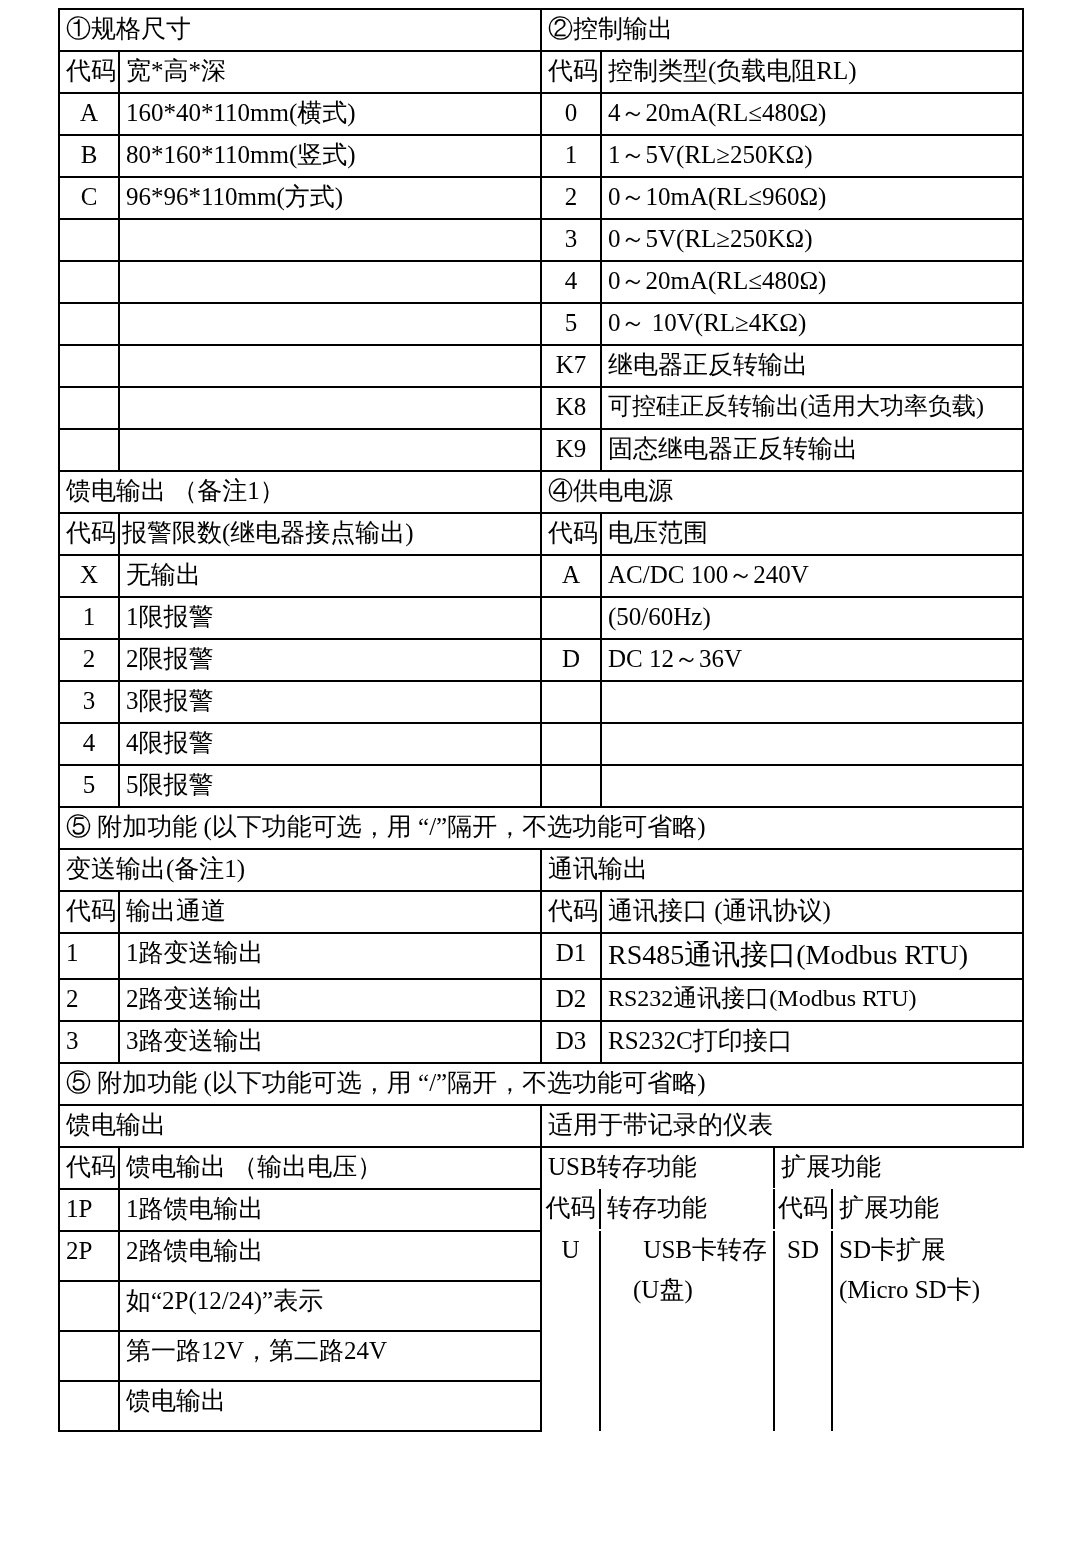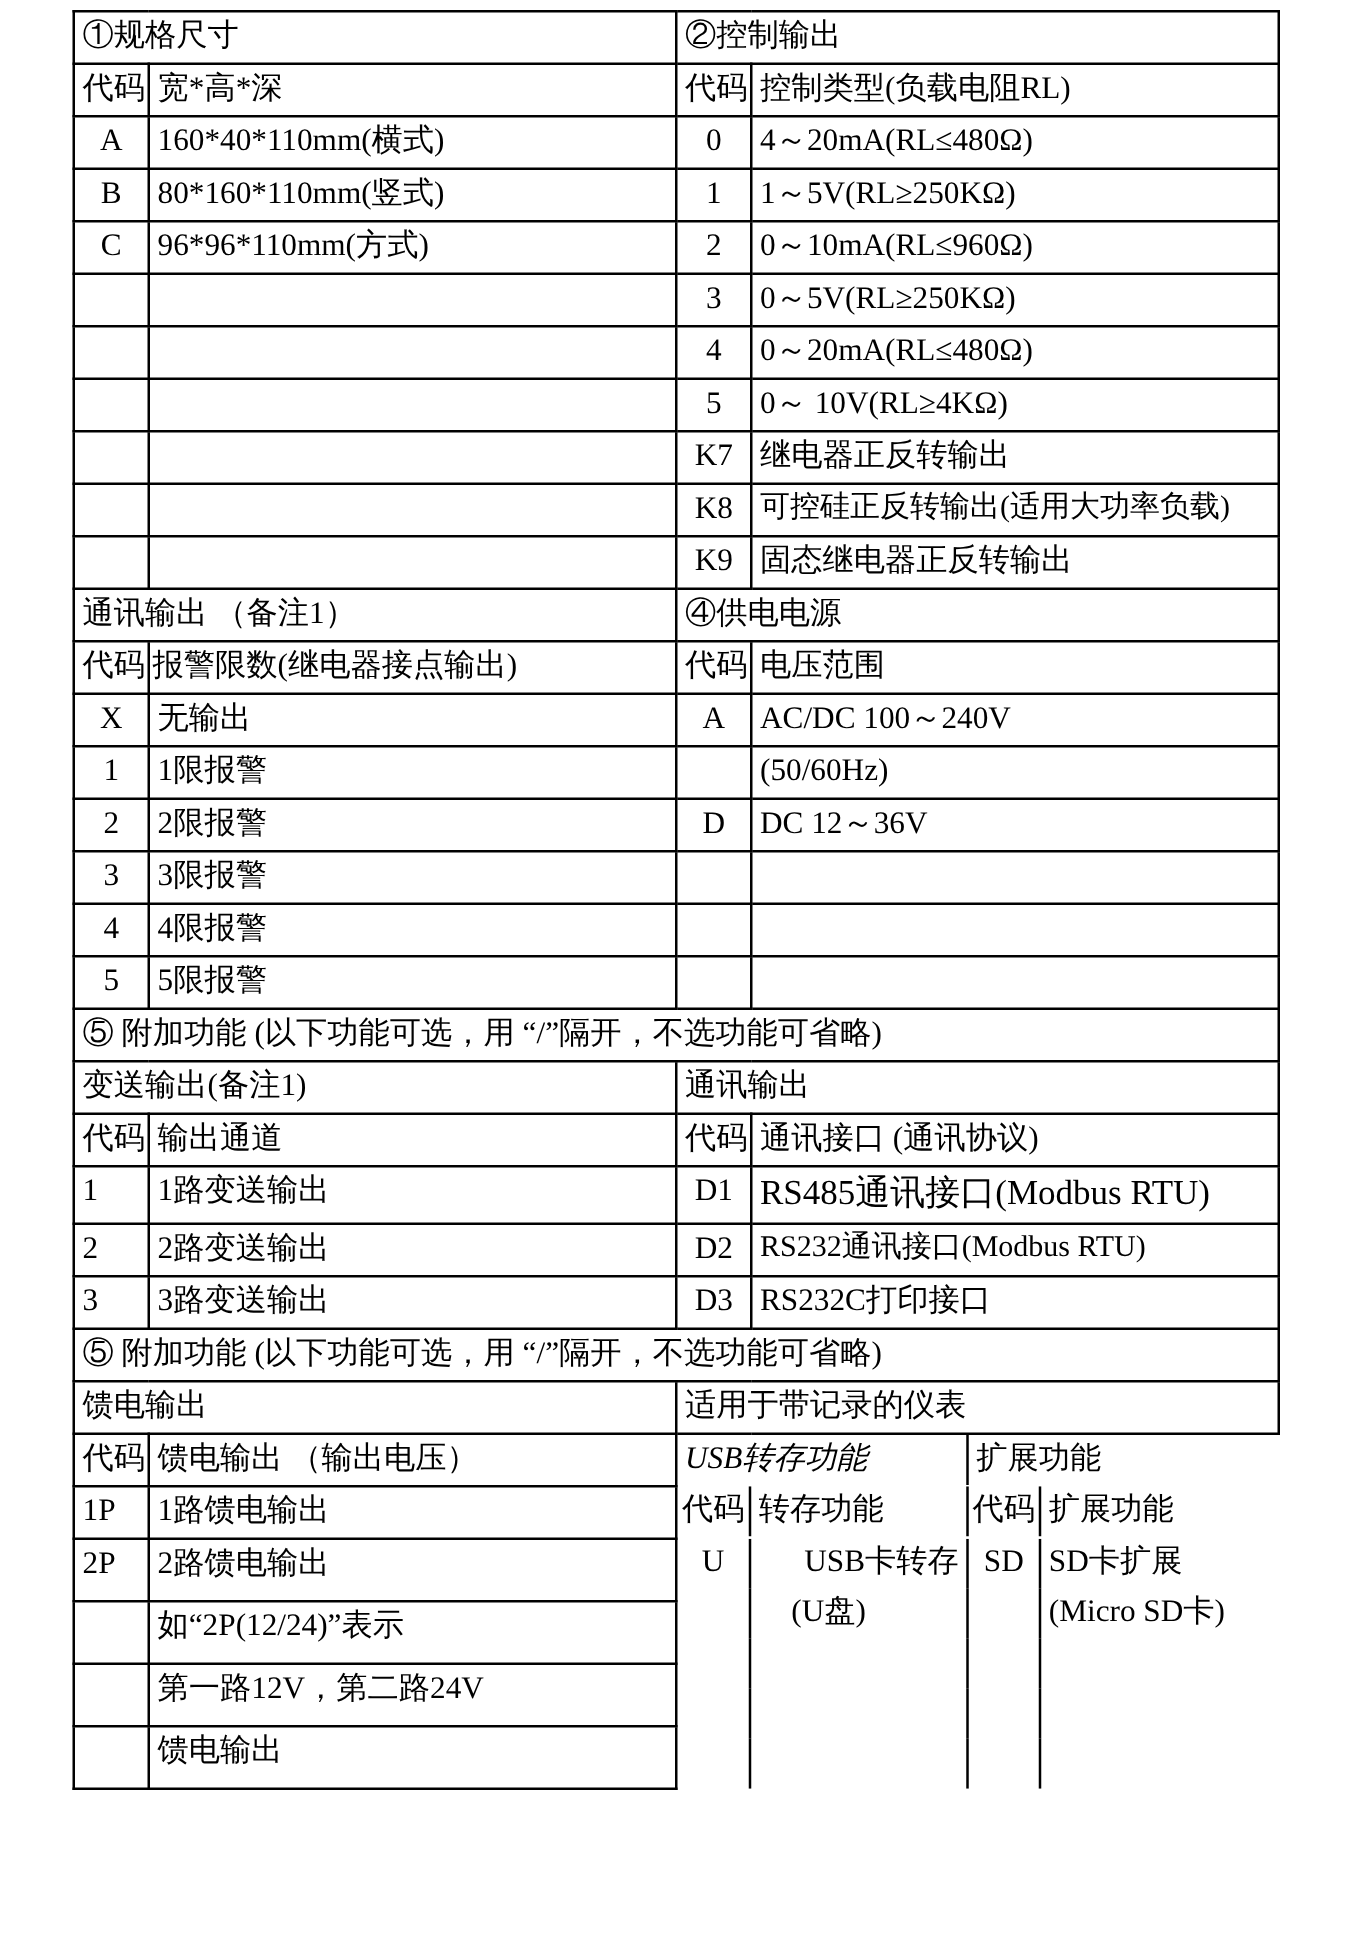--- a/index.html
+++ b/index.html
@@ -137,21 +137,21 @@
       <td style="font-size:24px">可控硅正反转输出(适用大功率负载)</td>
     </tr>
     <tr>
       <td class="nb" style="border-left:2px solid #000;border-right:2px solid #000;border-bottom:2px solid #000;">&nbsp;</td>
       <td class="nb" style="border-right:2px solid #000;border-bottom:2px solid #000;">&nbsp;</td>
       <td class="code">K9</td>
       <td>固态继电器正反转输出</td>
     </tr>
 
     <tr>
-      <td class="hdr" colspan="2">通讯输出 （备注1）</td>
+      <td class="hdr" colspan="2">馈电输出 （备注1）</td>
       <td class="hdr" colspan="2">④供电电源</td>
     </tr>
     <tr>
       <td class="code">代码</td>
       <td style="padding-left:2px">报警限数(继电器接点输出)</td>
       <td class="code">代码</td>
       <td>电压范围</td>
     </tr>
 
     <tr>
@@ -234,21 +234,21 @@
       <td class="code">代码</td>
       <td>馈电输出 （输出电压）</td>
       <td colspan="2" style="padding:0;border:none;">
         <table class="inner">
           <colgroup>
                 <col style="width:232px">
                 <col style="width:254px">
               </colgroup>
           <tbody>
                 <tr>
-            <td style="border-top:none;border-left:none;border-bottom:none;font-style:italic;">USB转存功能</td>
+            <td style="border-top:none;border-left:none;border-bottom:none;">USB转存功能</td>
             <td style="border-top:none;border-right:none;border-bottom:none;">扩展功能</td>
           </tr>
         </tbody>
             </table>
       </td>
     </tr>
     <tr>
       <td class="codeL">1P</td>
       <td class="pad2">1路馈电输出</td>
       <td colspan="2" style="padding:0;border:none;">

